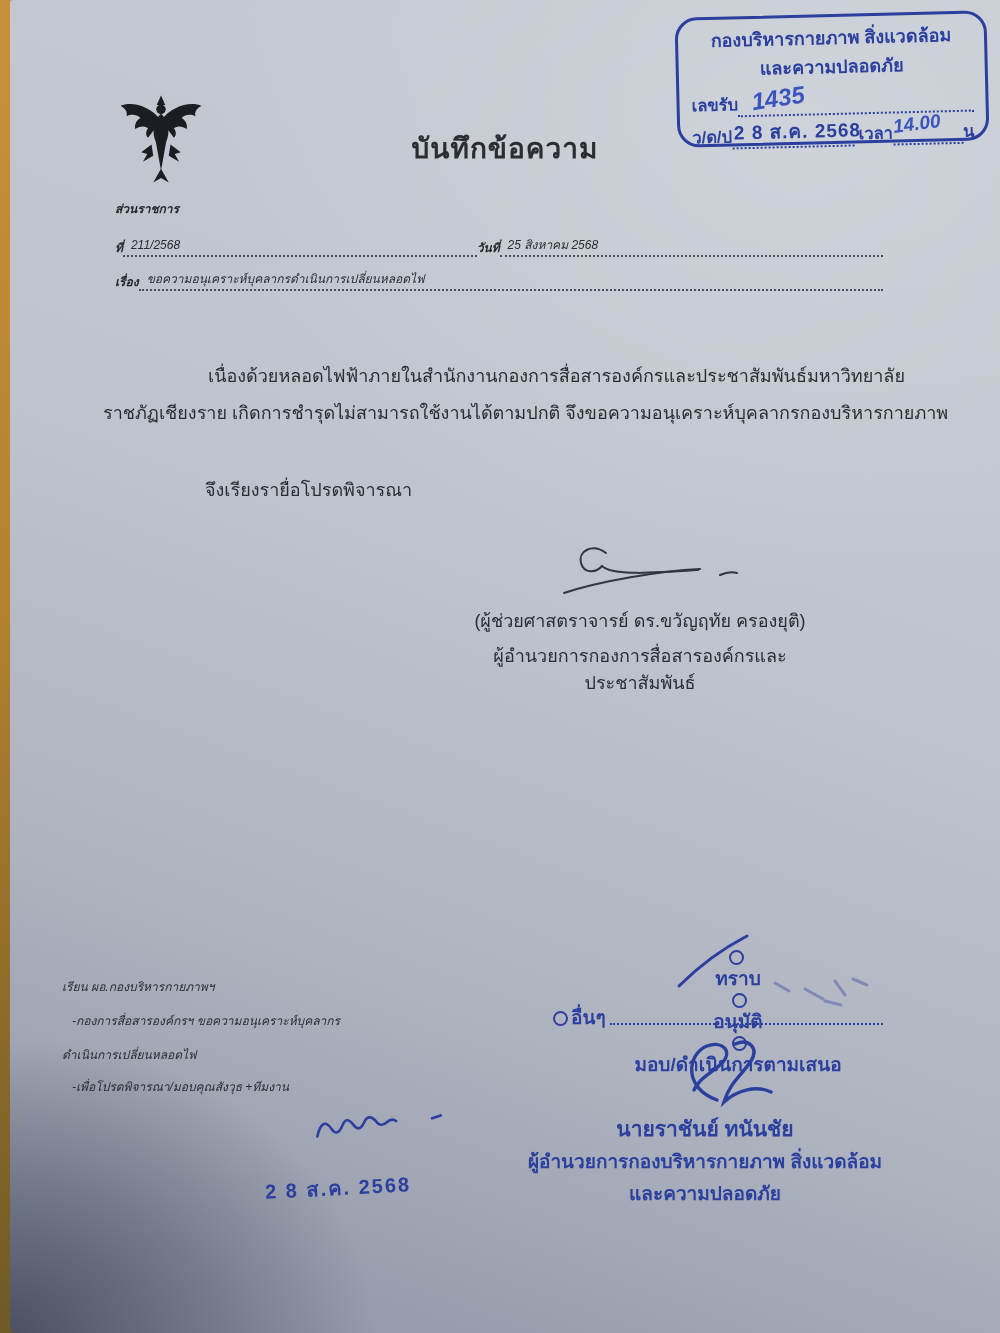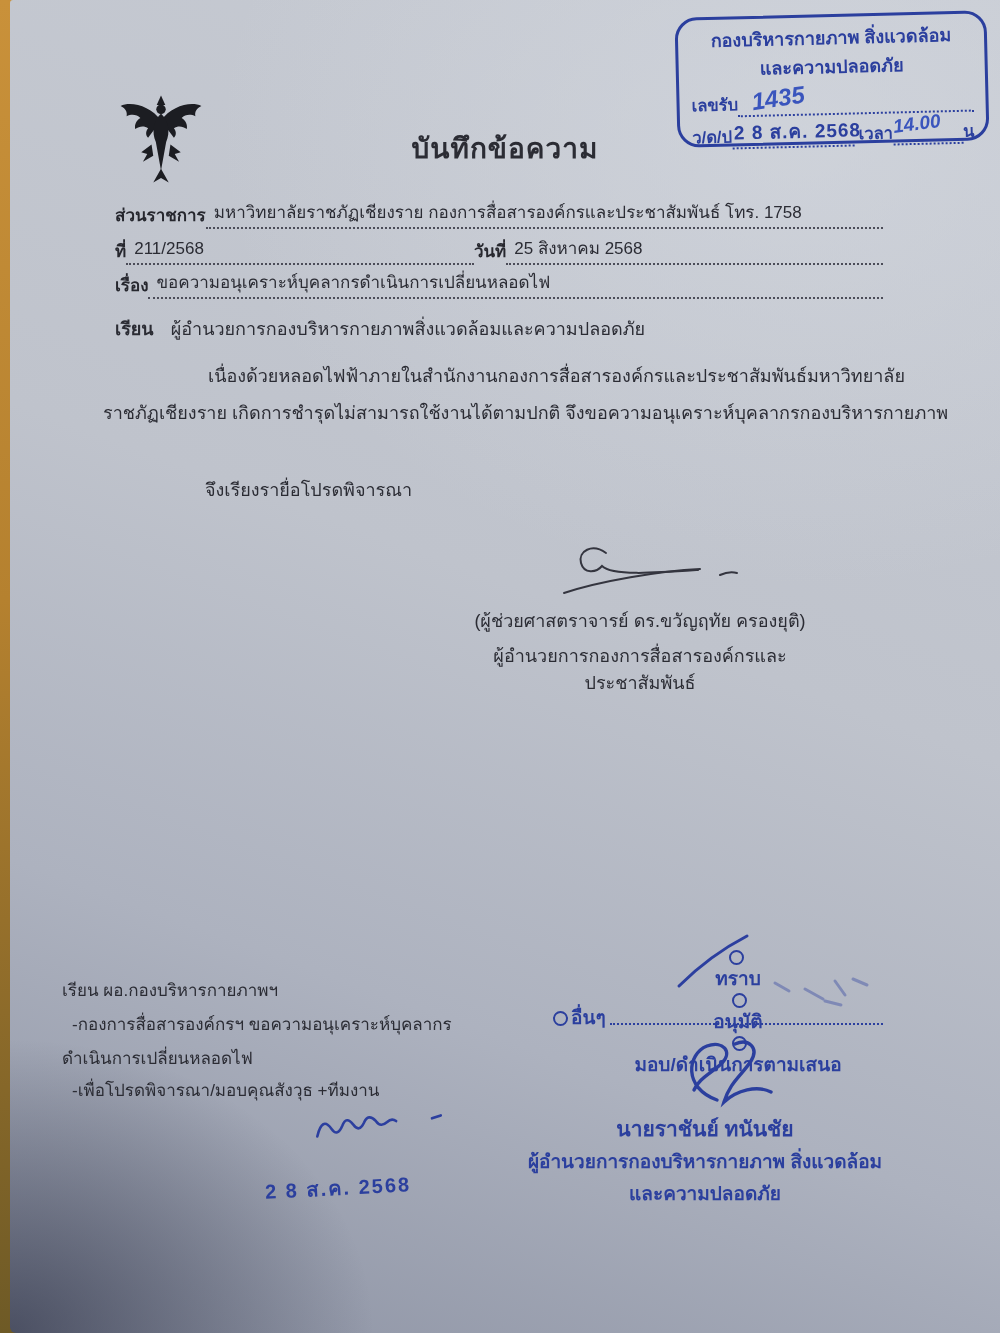--- a/index.html
+++ b/index.html
@@ -18,21 +18,21 @@
   }
   .abs{position:absolute;}
   .ink{color:#2b2c34;}
   .blue{color:#2b3f9e;}
   .hand{color:#3a55bd;}
   .bold{font-weight:bold;}
   .center{text-align:center;}
   .row{display:flex;align-items:flex-end;}
   .lbl{font-weight:bold;white-space:nowrap;color:#26272e;}
   .leader{flex:1;border-bottom:2px dotted #4b4c58;white-space:nowrap;padding:0 6px 1px 8px;color:#2b2c34;}
-  .fs17{font-size:17px;line-height:1.5;}
+  .fs17{font-size:12px;line-height:1.5;font-style:italic;}
   .fs18{font-size:18px;line-height:1.5;}
   
   .stampbox{
     left:666px;top:14px;width:312px;height:130px;
     border:3px solid #2b3f9e;border-radius:22px;
     transform:rotate(-1.4deg);
     color:#2b3f9e;font-weight:bold;font-size:18px;
     padding:6px 12px 4px 12px;box-sizing:border-box;
   }
   .stampbox .srow{display:flex;align-items:flex-end;font-size:16.5px;margin-top:2px;}
@@ -87,37 +87,32 @@
       <span style="margin-left:4px;">เวลา</span>
       <span class="sleader" style="flex:.8;">
         <span class="overwrite hand" style="left:0px;top:-12px;font-size:19px;font-style:italic;transform:rotate(-6deg);">14.00</span>
       </span>
       <span>น</span>
     </div>
   </div>
 
   <div class="abs row fs17" style="left:105px;top:200px;width:768px;">
     <span class="lbl">ส่วนราชการ</span>
-    <span class="leader">มหาวิทยาลัยราชภัฏเชียงราย กองการสื่อสารองค์กรและประชาสัมพันธ์ โทร. 1758</span>
   </div>
   <div class="abs row fs17" style="left:105px;top:236px;width:768px;">
     <span class="lbl">ที่</span>
     <span class="leader" style="flex:.92;">211/2568</span>
     <span class="lbl" style="">วันที่</span>
     <span class="leader">25 สิงหาคม 2568</span>
   </div>
   <div class="abs row fs17" style="left:105px;top:270px;width:768px;">
     <span class="lbl">เรื่อง</span>
     <span class="leader">ขอความอนุเคราะห์บุคลากรดำเนินการเปลี่ยนหลอดไฟ</span>
   </div>
 
-  <div class="abs fs18 ink" style="left:105px;top:316px;">
-    <span class="bold">เรียน</span>
-    <span style="margin-left:12px;">ผู้อำนวยการกองบริหารกายภาพสิ่งแวดล้อมและความปลอดภัย</span>
-  </div>
 
   <div class="abs fs18 ink" style="left:198px;top:363px;">เนื่องด้วยหลอดไฟฟ้าภายในสำนักงานกองการสื่อสารองค์กรและประชาสัมพันธ์มหาวิทยาลัย</div>
   <div class="abs fs18 ink" style="left:93px;top:400px;">ราชภัฏเชียงราย เกิดการชำรุดไม่สามารถใช้งานได้ตามปกติ จึงขอความอนุเคราะห์บุคลากรกองบริหารกายภาพ</div>
 
   <div class="abs fs18 ink" style="left:195px;top:477px;">จึงเรียงรายื่อโปรดพิจารณา</div>
 
   <div class="abs" style="left:540px;top:543px;width:215px;height:58px;">
     <svg viewBox="0 0 215 58" width="215" height="58" fill="none" stroke="#34353f" stroke-width="2" stroke-linecap="round">
       <path d="M14 50 C 50 38 110 28 150 26"></path>
       <path d="M56 10 C 42 0 28 8 31 20 C 34 31 46 30 52 23 C 62 33 104 30 148 27"></path>

